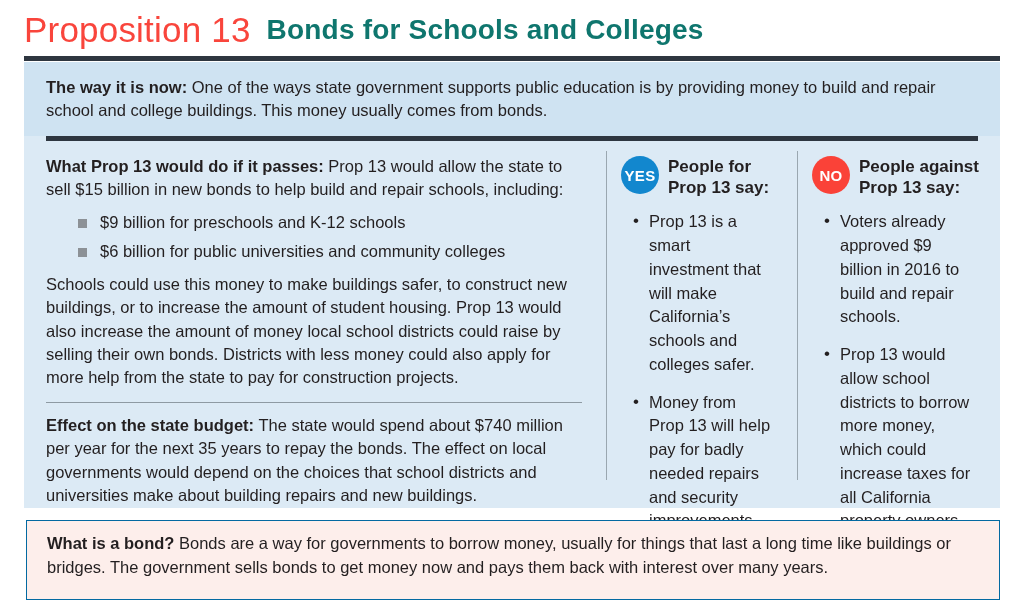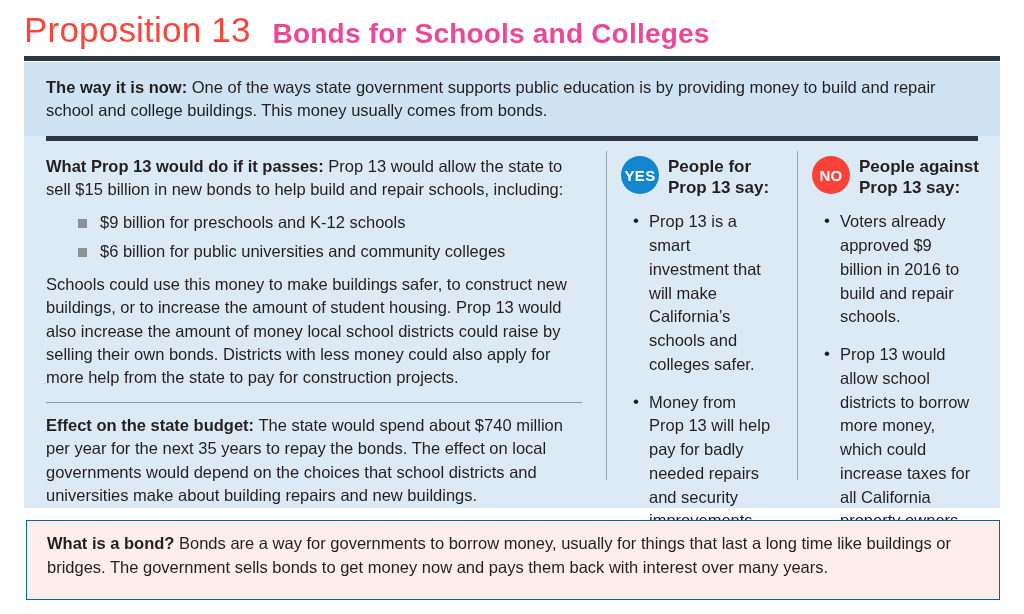--- a/index.html
+++ b/index.html
@@ -16,35 +16,35 @@
     overflow: hidden;
     position: relative;
   }
 
   
   .title-row {
     position: absolute;
     left: 24px;
     top: 10px;
     display: flex;
-    align-items: flex-end;
-    gap: 22px;
+    align-items: center;
+    gap: 16px;
     white-space: nowrap;
   }
   .prop-number {
     font-size: 35px;
     font-weight: 400;
     color: #f9453c;
     letter-spacing: 0.2px;
     font-family: "Liberation Sans", sans-serif;
   }
   .prop-subject {
     font-size: 28px;
     font-weight: bold;
-    color: #ec4899;
+    color: #0f766e;
     letter-spacing: 0.2px;
   }
 
   
   .top-rule {
     position: absolute;
     left: 24px;
     top: 56px;
     width: 976px;
     height: 5px;

